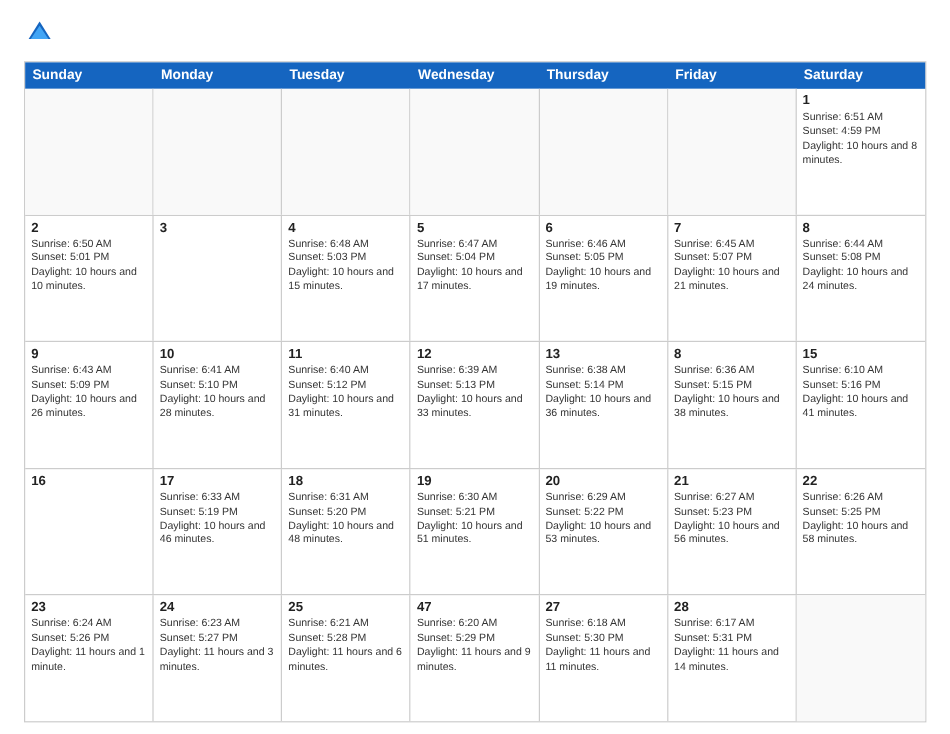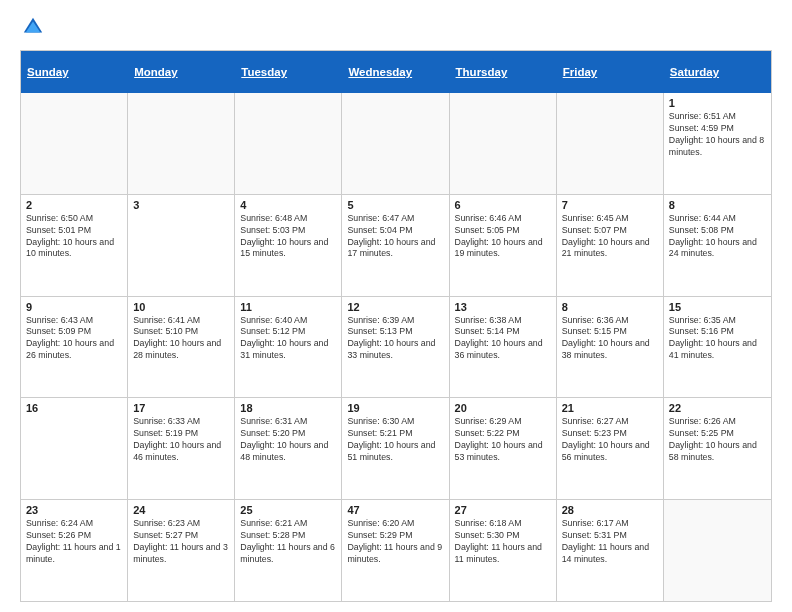--- a/index.html
+++ b/index.html
@@ -61,23 +61,22 @@
     }
     .cal-header {
       display: grid;
       grid-template-columns: repeat(7, 1fr);
       background: #1565c0;
     }
     .cal-header-cell {
       color: #fff;
       font-size: 11.5px;
       font-weight: bold;
-      padding: 15px 6px;
+      padding: 5px 6px;
       text-align: left;
-      text-decoration: underline;
     }
     .cal-body {
       flex: 1;
       display: flex;
       flex-direction: column;
     }
     .cal-row {
       display: grid;
       grid-template-columns: repeat(7, 1fr);
       flex: 1;
@@ -235,21 +234,21 @@
 Daylight: 10 hours and 36 minutes.</div>
           </div>
           <div class="cal-cell">
             <div class="day-num">8</div>
             <div class="day-info">Sunrise: 6:36 AM
 Sunset: 5:15 PM
 Daylight: 10 hours and 38 minutes.</div>
           </div>
           <div class="cal-cell">
             <div class="day-num">15</div>
-            <div class="day-info">Sunrise: 6:35 AM
+            <div class="day-info">Sunrise: 6:10 AM
 Sunset: 5:16 PM
 Daylight: 10 hours and 41 minutes.</div>
           </div>
         </div>
         <div class="cal-row">
           <div class="cal-cell">
             <div class="day-num">16</div>
           </div>
           <div class="cal-cell">
             <div class="day-num">17</div>

